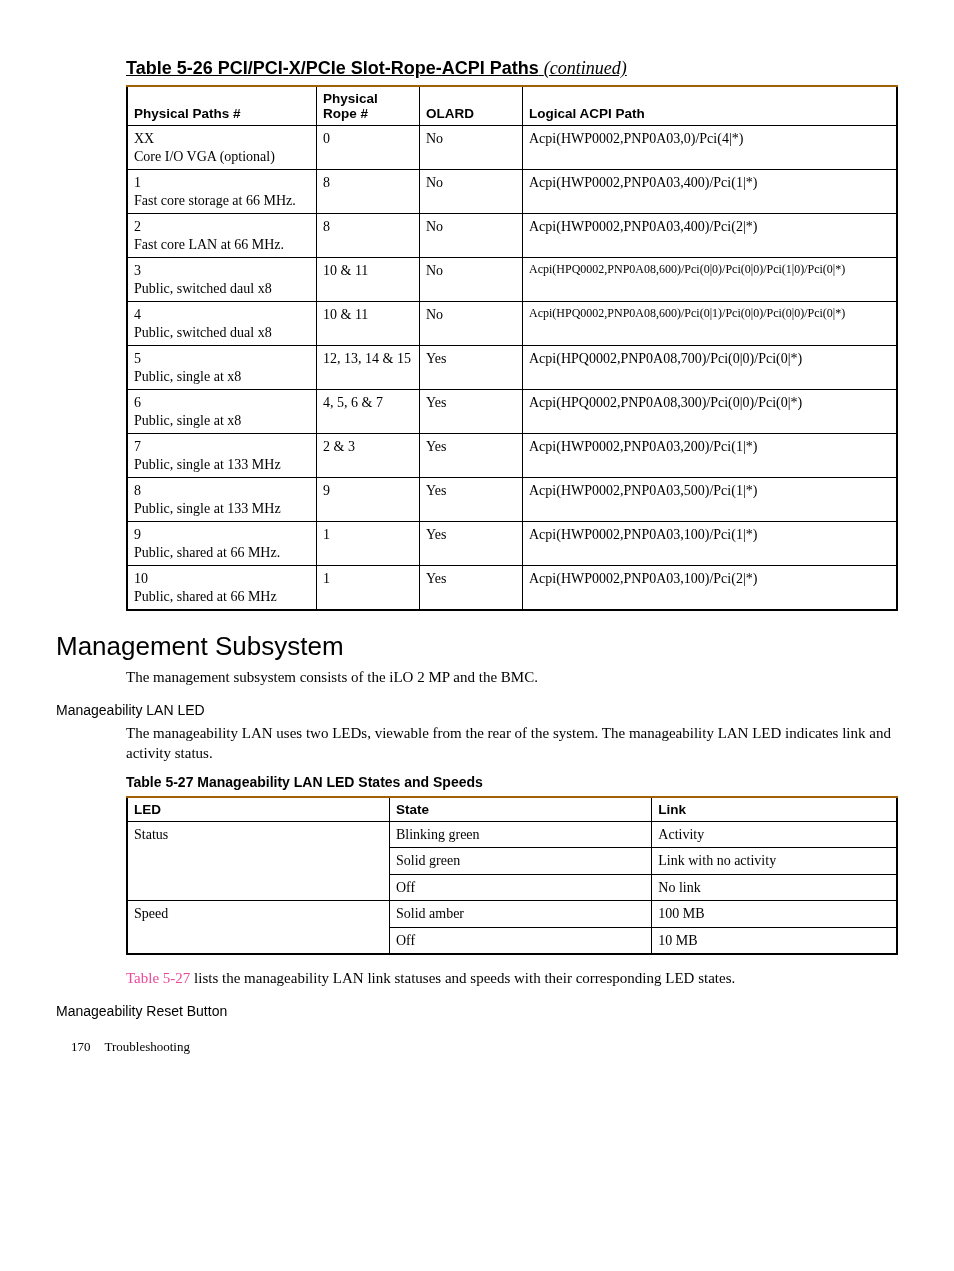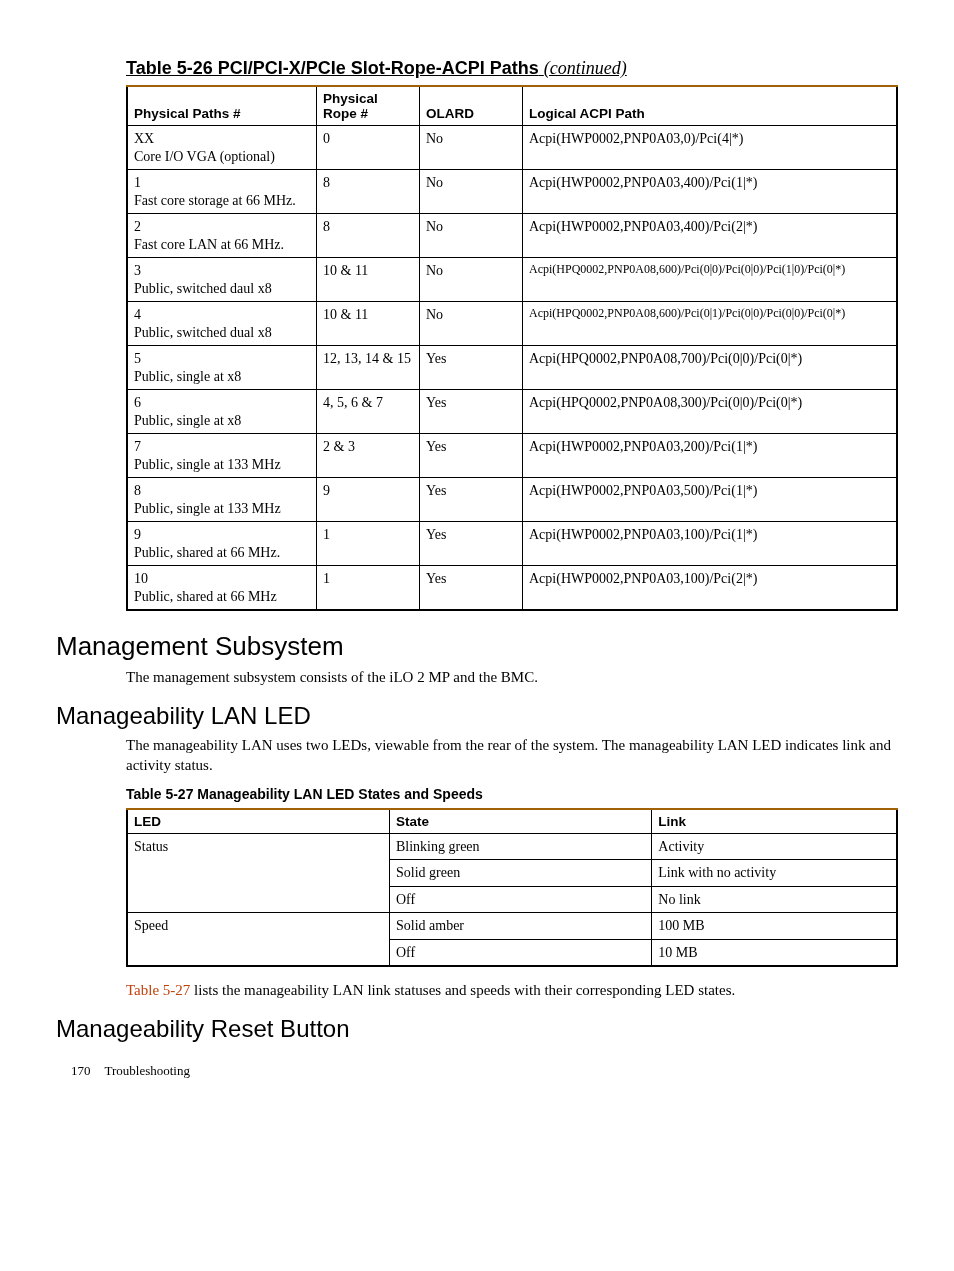--- a/index.html
+++ b/index.html
@@ -55,35 +55,35 @@
 
   h2.section {
     font-family: Arial, Helvetica, sans-serif;
     font-weight: normal;
     font-size: 26px;
     margin: 20px 0 6px 0;
   }
   h3.subsection {
     font-family: Arial, Helvetica, sans-serif;
     font-weight: normal;
-    font-size: 24px;
+    font-size: 14px;
     margin: 14px 0 6px 0;
   }
   p.body {
     margin: 6px 0 10px 70px;
     line-height: 1.33;
     font-size: 15px;
   }
   .tcaption2 {
     font-family: Arial, Helvetica, sans-serif;
     font-weight: bold;
     font-size: 14px;
     margin: 8px 0 6px 70px;
   }
-  .linkref { color: #c2410c; }
+  .linkref { color: #ec4899; }
   .footer {
     font-size: 13px;
     margin-top: 20px;
     margin-left: 15px;
   }
   .footer .pageno { margin-right: 14px; }
   
   .narrow { font-size: 12px; }
   
   table.t26 td { line-height: 1.25; }

